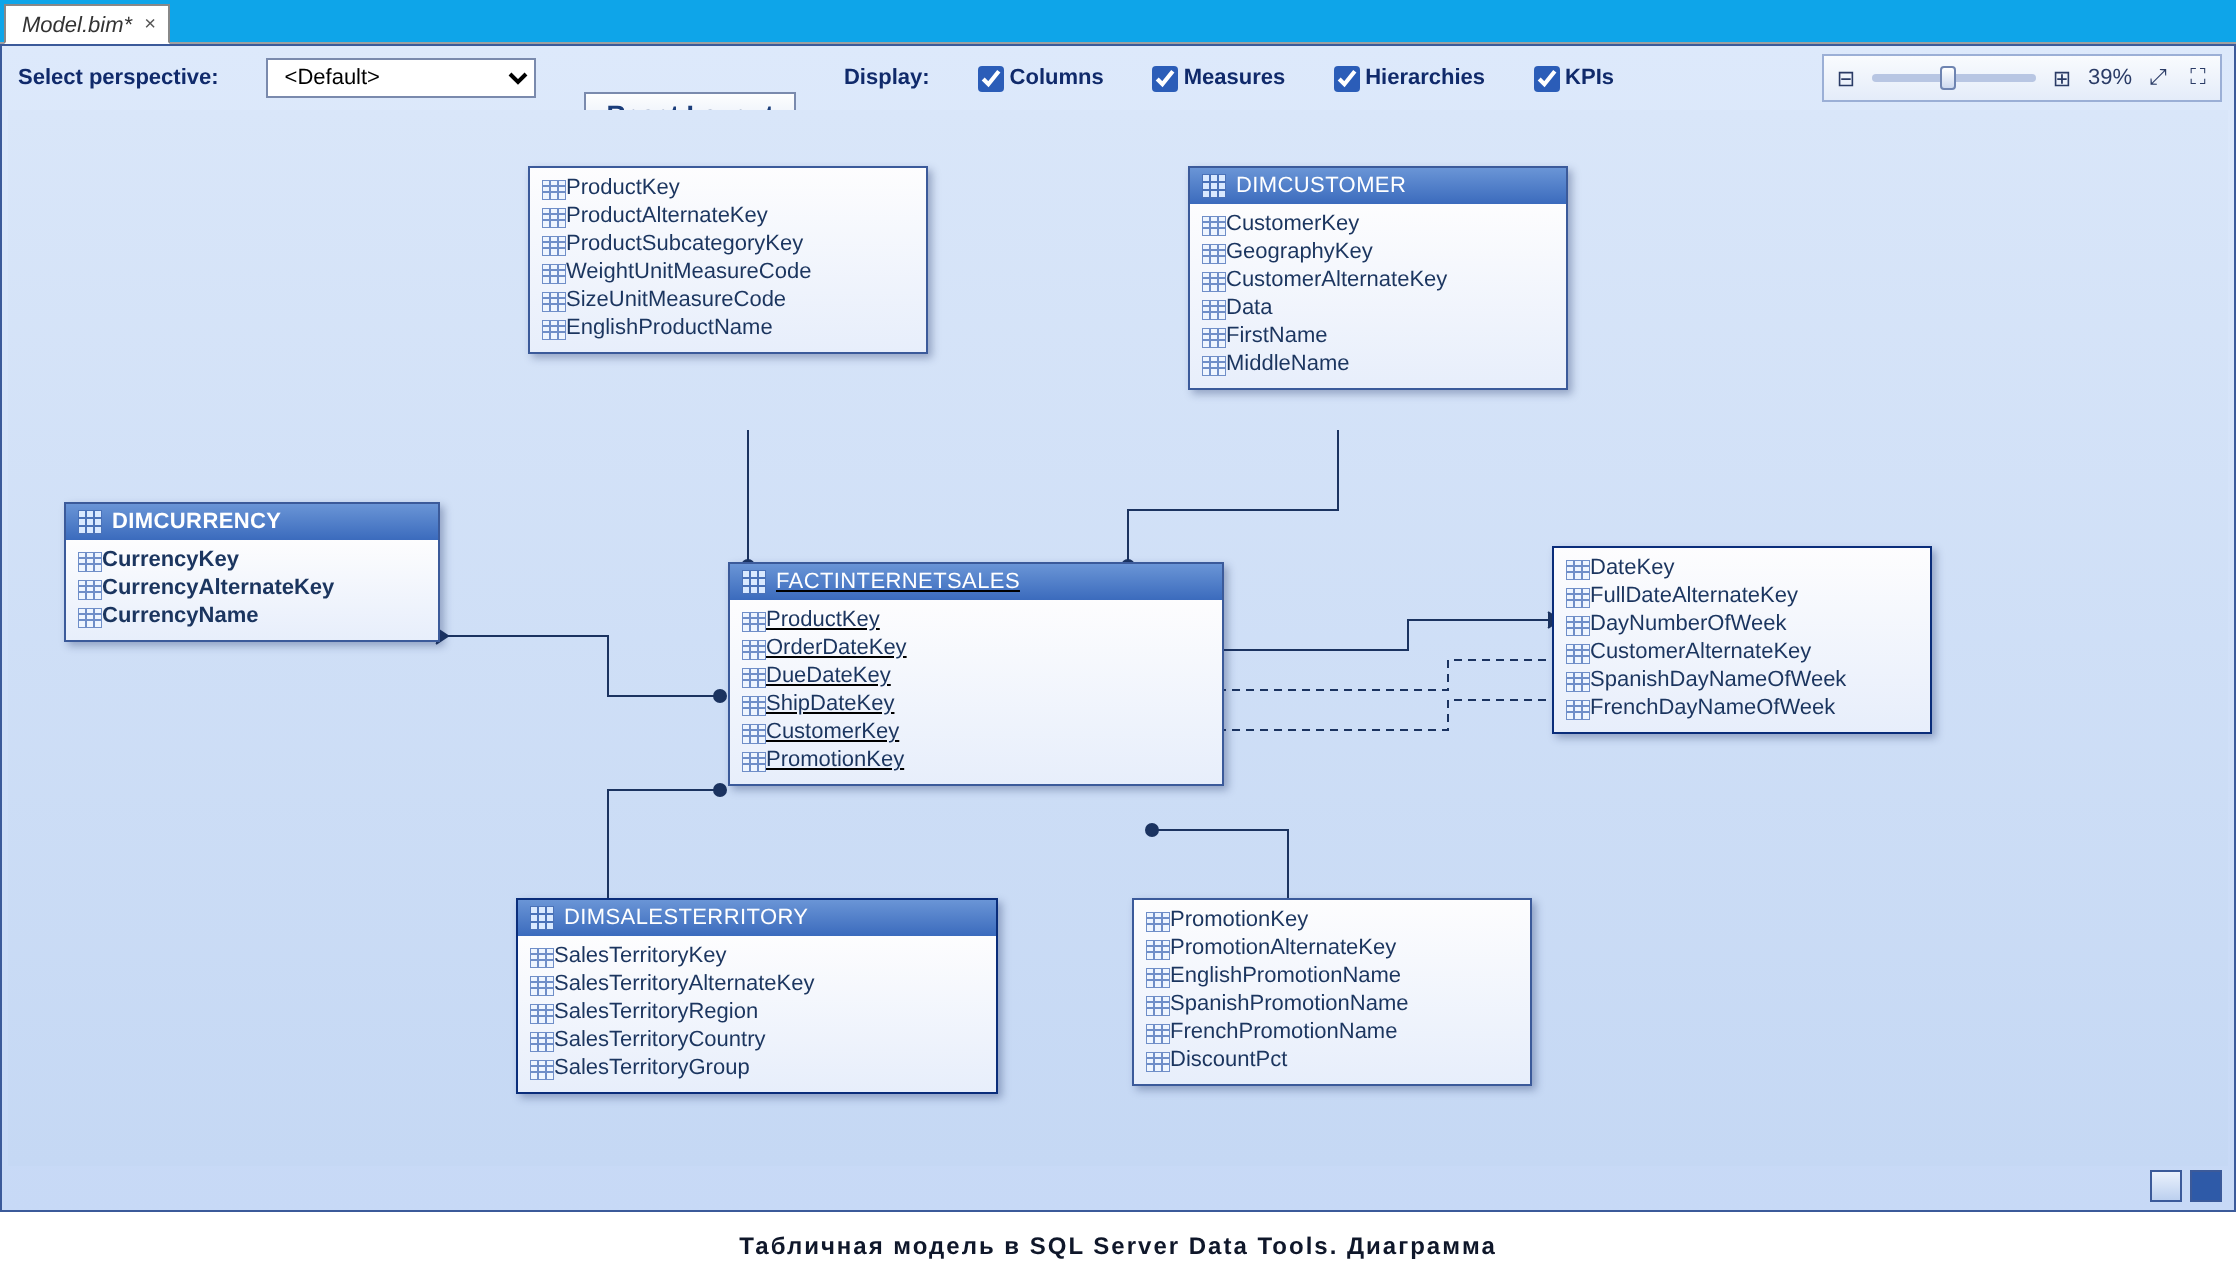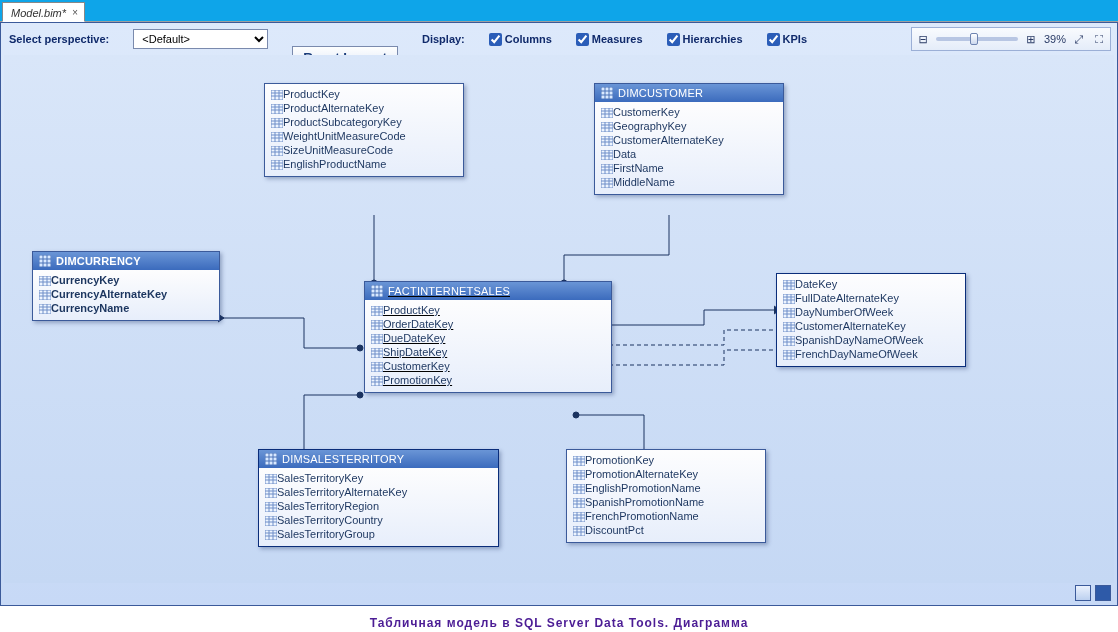--- a/index.html
+++ b/index.html
@@ -205,21 +205,21 @@
   }
   .footericons .fi.dark {
     background: #2e5aa8;
   }
 
   
   .caption {
     position: absolute;
     left: 0; right: 0; bottom: 2px;
     text-align: center;
-    color: #4c1d95;
+    color: #0f172a;
     font-weight: bold;
     font-family: Verdana, sans-serif;
     letter-spacing: 1px;
     font-size: 12px;
   }
 
   
   .ticon svg, .cicon svg { display: block; }
 </style>
 </head>

